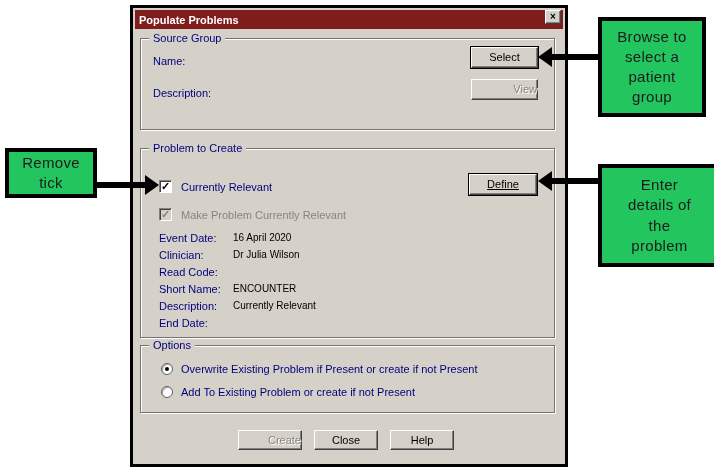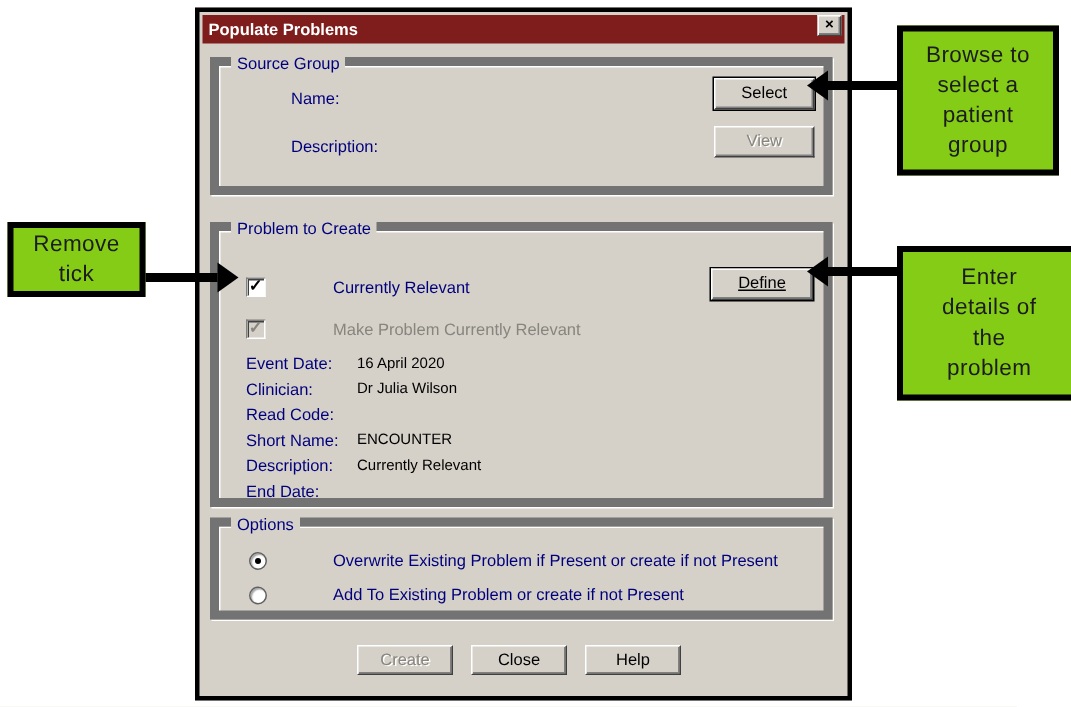--- a/index.html
+++ b/index.html
@@ -11,51 +11,51 @@
   .dialog { position:absolute; left:130px; top:5px; width:438px; height:462px;
     background:#d5d1c9; border:3px solid #000; padding:2px; }
   .titlebar { position:absolute; left:2px; top:2px; width:428px; height:19px;
     background:#7f1d1d; color:#fff; font-weight:bold; font-size:11px;
     display:flex; align-items:center; padding-left:4px; }
   .close-btn { position:absolute; right:4px; top:2px; width:16px; height:14px;
     background:#d5d1c9; border:1px solid; border-color:#fff #404040 #404040 #fff;
     box-shadow:inset -1px -1px 0 #808080;
     font-size:10px; font-weight:bold; color:#000; line-height:12px; text-align:center; cursor:default; }
 
-  .groupbox { position:absolute; border:6px solid #737373;
+  .groupbox { position:absolute; border:1px solid #737373;
     box-shadow:inset 1px 1px 0 #ffffff, 1px 1px 0 #ffffff; }
   .legend { position:absolute; top:-7px; left:8px; background:#d5d1c9;
     padding:0 4px; font-size:11px; color:#00007d; line-height:13px; }
 
-  .lbl { position:absolute; font-size:11px; color:#00007d; white-space:nowrap;margin-left:36px; }
+  .lbl { position:absolute; font-size:11px; color:#00007d; white-space:nowrap; }
   .val { font-size:10px; color:#000; white-space:nowrap; }
 
   .btn { position:absolute; width:67px; height:21px; background:#d5d1c9;
     border:1px solid; border-color:#ffffff #404040 #404040 #ffffff;
     box-shadow:inset -1px -1px 0 #808080;
     font-size:11px; color:#000; text-align:center; line-height:19px; cursor:default; }
   .btn.default { box-shadow:0 0 0 1px #000, inset -1px -1px 0 #808080; }
-  .btn.disabled { color:#87857e; text-shadow:1px 1px 0 #ffffff; }
+  .btn.disabled { color:#87857e; text-shadow:1px 1px 0 #ffffff;text-align:right; }
 
   .checkbox { position:absolute; width:13px; height:13px; background:#fff;
     border:1px solid; border-color:#808080 #ffffff #ffffff #808080;
     box-shadow:inset 1px 1px 0 #404040;
     font-size:11px; font-weight:bold; color:#000; line-height:11px; text-align:center; }
   .checkbox.disabled { background:#d5d1c9; color:#87857e; }
 
   .radio { position:absolute; width:12px; height:12px; border-radius:50%; background:#fff;
     border:1px solid #606060; box-shadow:inset 1px 1px 1px rgba(0,0,0,.35); }
   .radio .dot { position:absolute; left:3px; top:3px; width:4px; height:4px;
     border-radius:50%; background:#000; }
 
   .fieldrow { position:absolute; left:18px; height:17px; width:380px; display:flex; }
   .fieldrow .flabel { width:74px; font-size:11px; color:#00007d; }
 
   
-  .callout { position:absolute; background:#84cc16; border:4px solid #000;
+  .callout { position:absolute; background:#22c55e; border:4px solid #000;
     display:flex; align-items:center; justify-content:center; text-align:center;
     font-size:15px; color:#1c1c1c; line-height:1.35; letter-spacing:.3px;
     white-space:pre-line; }
   .shaft { position:absolute; height:6px; background:#000; }
   .head-left { position:absolute; width:0; height:0;
     border-top:10px solid transparent; border-bottom:10px solid transparent;
     border-right:14px solid #000; }
   .head-right { position:absolute; width:0; height:0;
     border-top:10px solid transparent; border-bottom:10px solid transparent;
     border-left:14px solid #000; }

